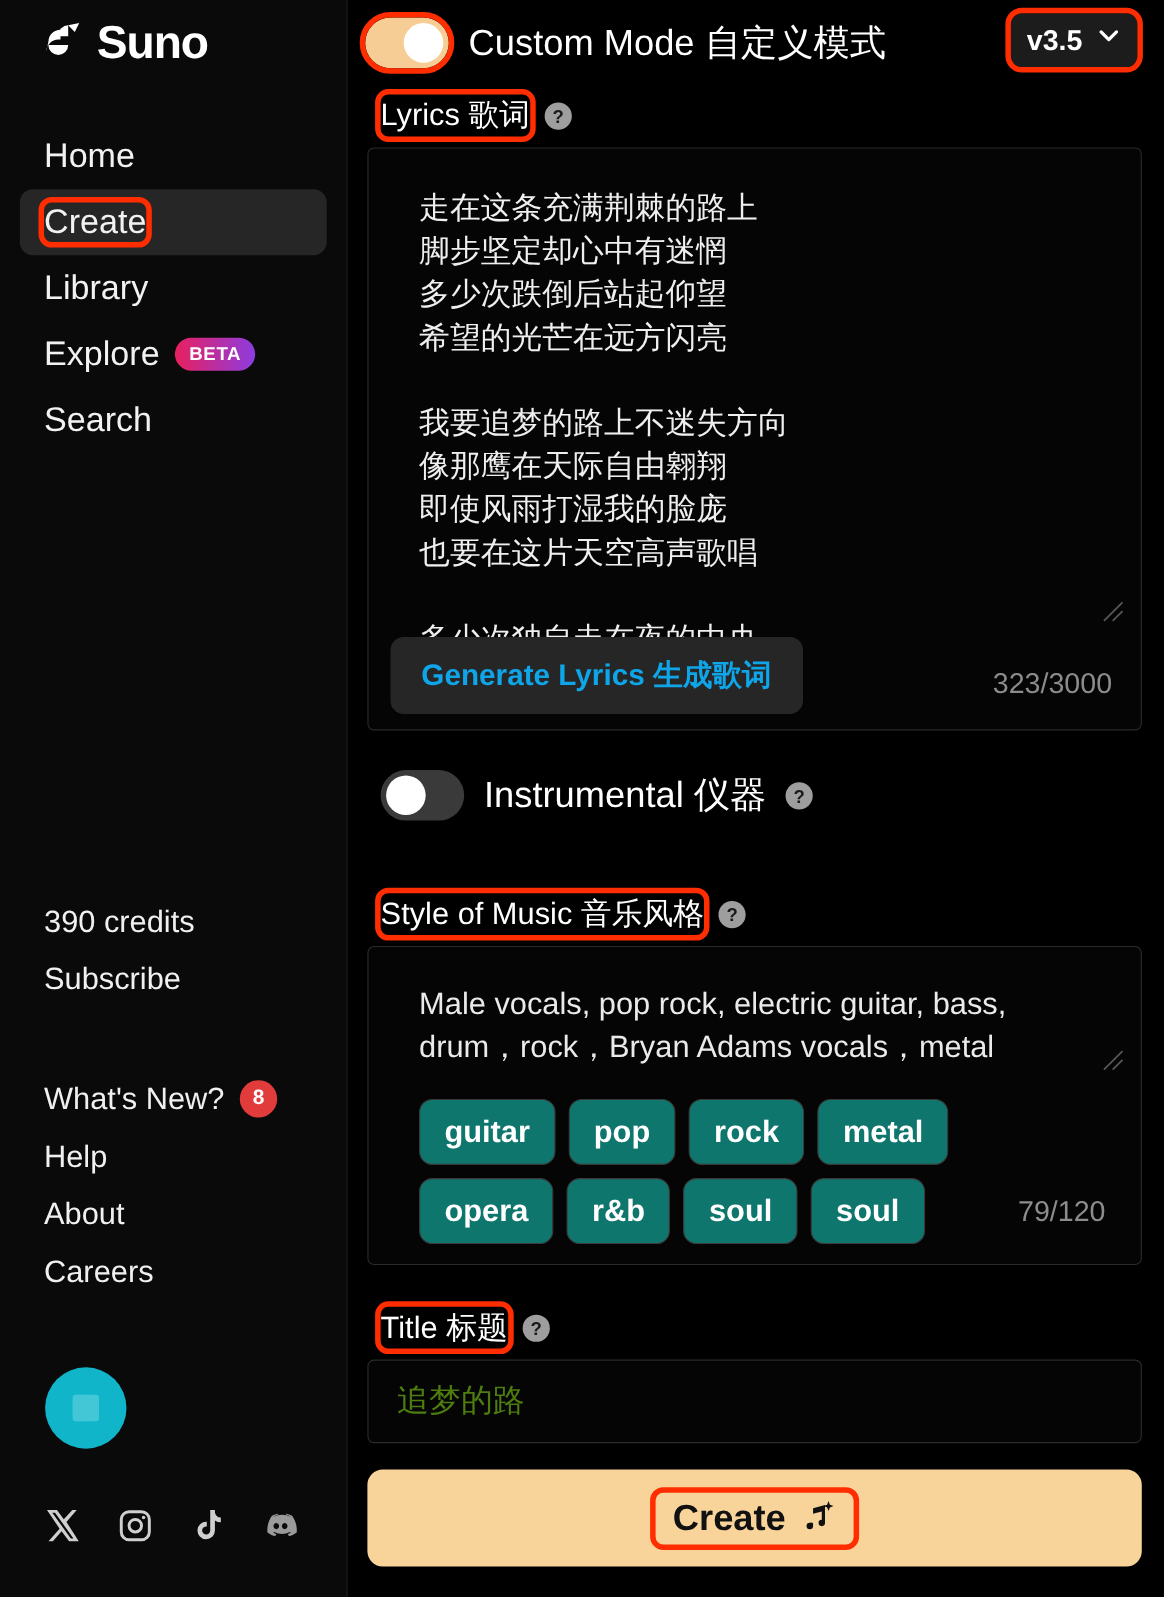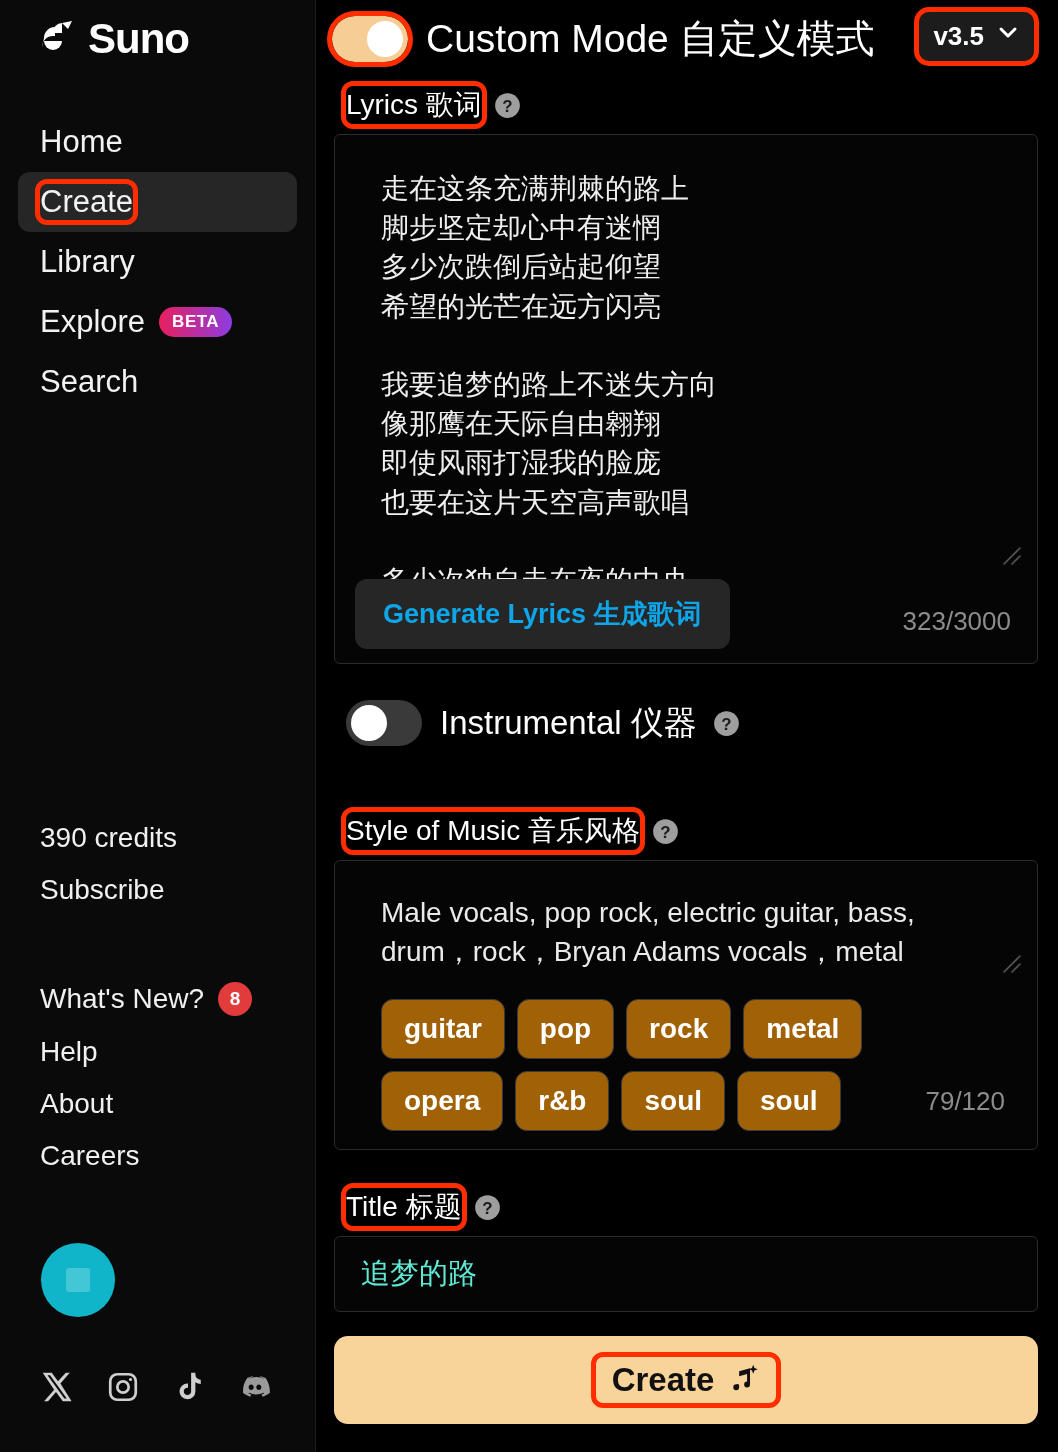--- a/index.html
+++ b/index.html
@@ -70,21 +70,21 @@
     position:relative; flex:0 0 76px;
   }
   .toggle.on { background:#f7cd96; }
   .toggle.off { background:#3a3a3a; }
   .toggle .knob {
     position:absolute; top:5px; width:36px; height:36px; border-radius:50%;
     background:#fff;
   }
   .toggle.on .knob { right:5px; }
   .toggle.off .knob { left:5px; }
-  .toggle-label { color:#fff; font-size:39px; margin-left:18px; white-space:nowrap; }
+  .toggle-label { color:#fff; font-size:33px; margin-left:18px; white-space:nowrap; }
 
   .version-pill {
     position:absolute; right:24px; top:12px;
     background:#1c1c1c; color:#fff;
     font-size:26px; font-weight:700;
     padding:9px 14px; border-radius:10px;
     display:flex; align-items:center; gap:12px;
   }
 
   .field-label-row { display:flex; align-items:center; gap:12px; margin:16px 0 10px 14px; }
@@ -113,27 +113,27 @@
   .instr-row { display:flex; align-items:center; margin:36px 0 0 14px; }
   .instr-row .toggle-label { font-size:33px; margin-left:18px; }
   .instr-row .help-icon { margin-left:16px; }
 
   .style-box { height:290px; margin:0 2px; padding:32px 0 0 46px; }
   .style-text { color:#eaeaea; font-size:28px; line-height:1.40; max-width:570px; }
   .tags { display:flex; flex-wrap:wrap; gap:12px; margin-top:28px; max-width:500px; }
   .tag {
     border:1px solid #3a3a3a; border-radius:12px;
     color:#fff; font-size:28px; font-weight:700;
-    padding:13px 22px; background:#a16207;
+    padding:13px 22px; background:#0f766e;
   }
   .style-count { position:absolute; right:32px; bottom:32px; color:#8c8c8c; font-size:26px; }
   .style-box .resize-grip { bottom:auto; top:92px; right:14px; }
 
   .title-box { height:76px; margin:0 2px; display:flex; align-items:center; padding-left:26px; }
-  .title-text { color:#5eead4; font-size:29px; }
+  .title-text { color:#4d7c0f; font-size:29px; }
 
   .create-btn {
     margin:24px 2px 0 2px; height:88px;
     background:#f8d49b; border-radius:14px;
     display:flex; align-items:center; justify-content:center; gap:12px;
     position:relative;
   }
   .create-label { color:#111; font-size:33px; font-weight:700; }
   .create-inner { display:flex; align-items:center; gap:12px; padding:4px 16px; }
 </style>

